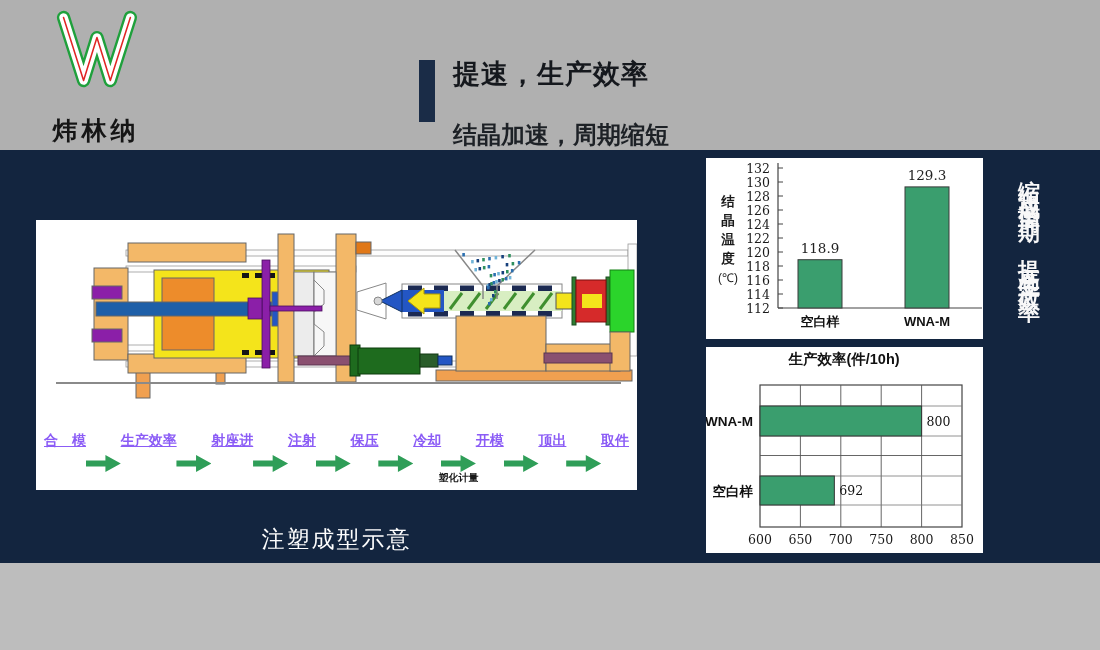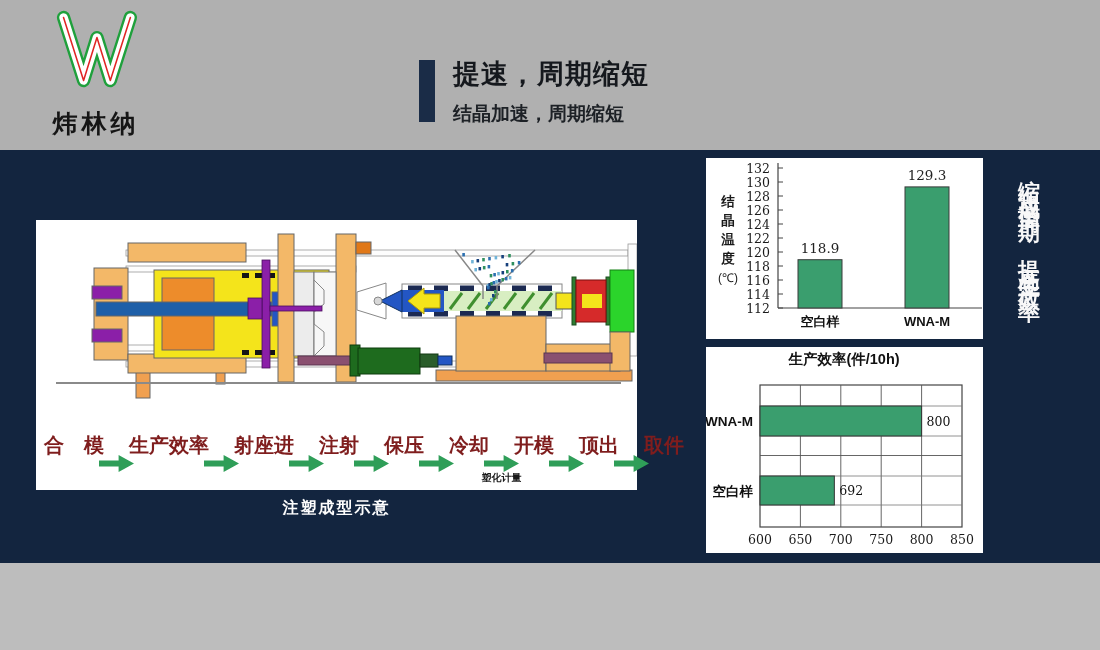--- a/index.html
+++ b/index.html
@@ -7,38 +7,38 @@
     --accent:#1a2c47; --arrow:#2f9e58;
   }
   html,body{margin:0;padding:0;background:#888;}
   .stage{position:relative;width:1100px;height:650px;overflow:hidden;
          font-family:"Liberation Sans",sans-serif;}
   .band-top{position:absolute;left:0;top:0;width:1100px;height:150px;background:var(--gray-header);}
   .band-main{position:absolute;left:0;top:150px;width:1100px;height:413px;background:var(--navy);}
   .band-bottom{position:absolute;left:0;top:563px;width:1100px;height:87px;background:var(--gray-footer);}
 
   .logo{position:absolute;left:46px;top:8px;width:100px;text-align:center;}
-  .brand-cn{font-size:25px;font-weight:bold;letter-spacing:4px;color:#151515;margin-top:11px;white-space:nowrap;}
+  .brand-cn{font-size:25px;font-weight:bold;letter-spacing:4px;color:#151515;margin-top:18px;white-space:nowrap;}
   .brand-en{font-size:20px;font-style:italic;font-weight:600;letter-spacing:2px;color:#1c1c1c;margin-top:19px;}
 
   .accent{position:absolute;left:419px;top:60px;width:16px;height:62px;background:var(--accent);}
   .titles{position:absolute;left:453px;top:56px;}
   .title{font-size:27px;font-weight:bold;color:#15181d;letter-spacing:1px;white-space:nowrap;}
-  .subtitle{font-size:19px;font-weight:bold;color:#1d2126;margin-top:9px;white-space:nowrap;}
+  .subtitle{font-size:24px;font-weight:bold;color:#1d2126;margin-top:27px;white-space:nowrap;}
 
   .panel-diagram{position:absolute;left:36px;top:70px;width:601px;height:270px;background:#ffffff;}
   .flow-row{position:absolute;left:8px;right:8px;top:210px;display:flex;justify-content:space-between;align-items:flex-start;}
-  .flow-label{font-size:20px;font-weight:bold;color:#7f1d1d;white-space:nowrap;padding-top:2px;}
+  .flow-label{font-size:14px;font-weight:bold;color:#8b5cf6;white-space:nowrap;padding-top:2px;text-decoration:underline;}
   .flow-arrow-wrap{position:relative;margin:25px -5px 0 -5px;flex:0 0 auto;}
   .flow-arrow{display:block;width:35px;height:17px;background:var(--arrow);
     clip-path:polygon(0 32%,56% 32%,56% 0,100% 50%,56% 100%,56% 68%,0 68%);}
   .flow-sub{position:absolute;top:16px;left:50%;transform:translateX(-50%);
     font-size:10px;font-weight:bold;color:#191919;white-space:nowrap;}
-  .caption{position:absolute;left:36px;top:348px;width:601px;text-align:center;
-    color:#fdfdfd;font-size:16px;font-weight:bold;letter-spacing:2px;}
+  .caption{position:absolute;left:36px;top:374px;width:601px;text-align:center;
+    color:#fdfdfd;font-size:23px;font-weight:normal;letter-spacing:2px;}
 
   .panel-chart{position:absolute;background:#ffffff;}
   .chart1{left:706px;top:8px;width:277px;height:181px;}
   .chart2{left:706px;top:197px;width:277px;height:206px;}
 
   .side-banner{position:absolute;left:1014px;top:13px;writing-mode:vertical-rl;
     font-size:22px;letter-spacing:8px;color:#f8f8f8;font-weight:600;height:400px;}
 </style>
 </head>
 <body>
@@ -50,21 +50,21 @@
       <svg width="96" height="84" viewBox="0 0 100 88">
         <path d="M16 10 L37 76 L51 31 L65 76 L86 10" fill="none" stroke="#1fa03c" stroke-width="14" stroke-linecap="round" stroke-linejoin="round"></path>
         <path d="M16 10 L37 76 L51 31 L65 76 L86 10" fill="none" stroke="#ffffff" stroke-width="9" stroke-linecap="round" stroke-linejoin="round"></path>
         <path d="M16 10 L37 76 L51 31 L65 76 L86 10" fill="none" stroke="#e02424" stroke-width="1.6" stroke-linecap="round" stroke-linejoin="round"></path>
       </svg>
       <div class="brand-cn">炜林纳</div>
       <div class="brand-en">WINNER</div>
     </div>
     <div class="accent"></div>
     <div class="titles">
-      <div class="title">提速，周期缩短</div>
+      <div class="title">提速，生产效率</div>
       <div class="subtitle">结晶加速，周期缩短</div>
     </div>
   </div>
 
   <div class="band-main">
 
     <div class="panel-diagram">
       <svg id="machine" viewBox="0 0 601 195" width="601" height="195">
         <g stroke="#999" stroke-width="0.8" fill="#fdfdfd">
           <rect x="90" y="30" width="502" height="6"></rect>

